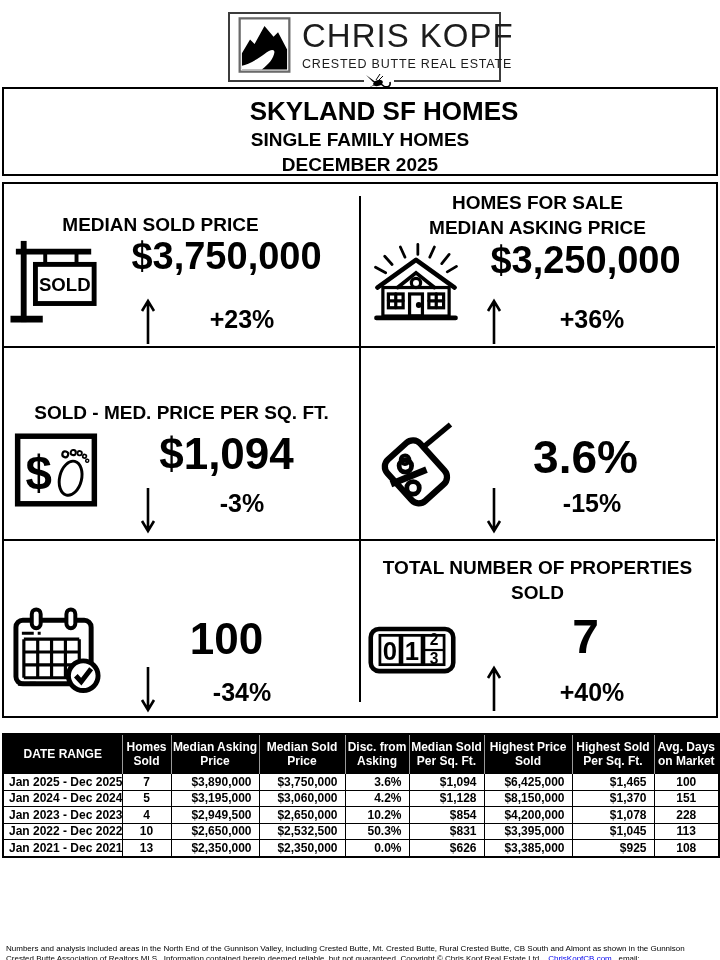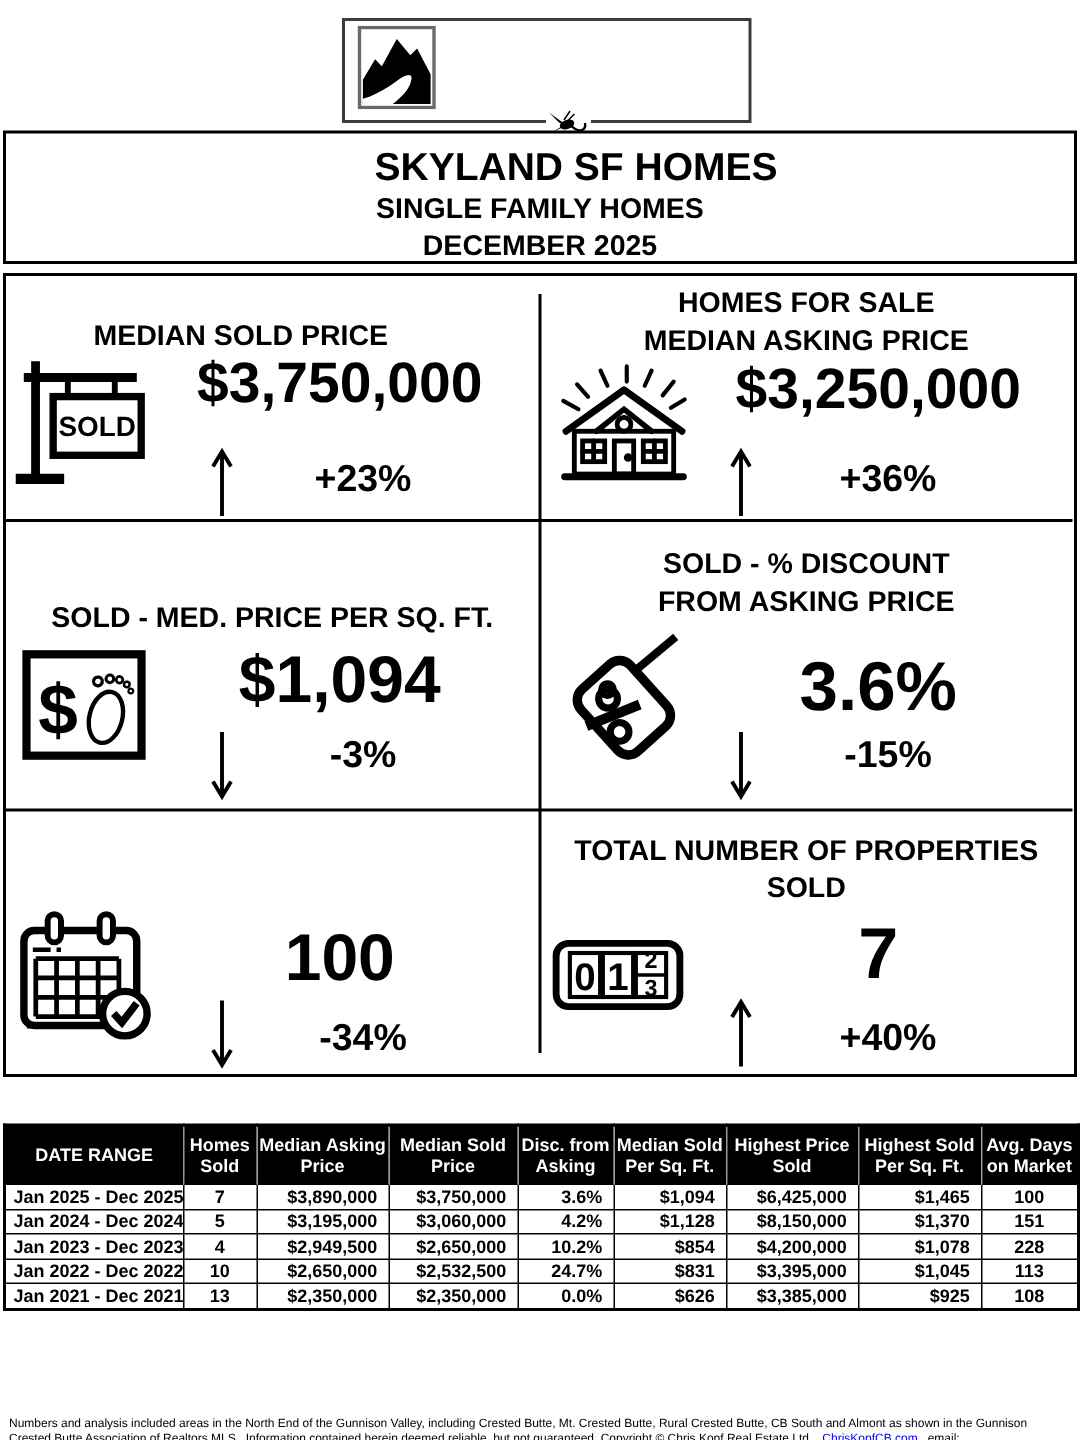--- a/index.html
+++ b/index.html
@@ -23,21 +23,21 @@
   .stats-box{position:absolute;left:2px;top:182px;width:712px;height:532px;border:2.5px solid #000;}
   .vdiv{position:absolute;left:355px;top:12px;width:2px;height:506px;background:#000;}
   .hdiv{position:absolute;left:0;width:711px;height:2px;background:#000;}
   .card{position:absolute;}
   .card-title{position:absolute;left:0;width:100%;text-align:center;font-weight:bold;font-size:19px;line-height:25px;}
   .card-value{position:absolute;text-align:center;font-weight:bold;line-height:1.1;}
   .icon{position:absolute;}
   .arrow{position:absolute;width:20px;height:48px;}
   .card-change{position:absolute;text-align:center;font-weight:bold;font-size:25px;line-height:30px;}
   
-  .market-table{position:absolute;left:2px;top:749px;width:716px;border-collapse:collapse;table-layout:fixed;}
+  .market-table{position:absolute;left:2px;top:733px;width:716px;border-collapse:collapse;table-layout:fixed;}
   .market-table th{
     background:#000;color:#fff;font-size:12px;font-weight:bold;line-height:14.5px;
     height:38px;padding:0 1px;text-align:center;border-left:1px solid #9a9a9a;vertical-align:middle;
   }
   .market-table th:first-child{border-left:none;}
   .market-table td{
     border:1.5px solid #000;font-size:12px;font-weight:bold;height:15.5px;padding:0;
     white-space:nowrap;overflow:hidden;
   }
   .market-table{border:2px solid #000;}
@@ -53,20 +53,24 @@
 <body>
 
 <div class="logo-box">
   <span class="logo-mark icon">
     <svg viewBox="0 0 58 62">
       <rect x="1.5" y="1.5" width="55" height="59" fill="#fff" stroke="#6a6a6a" stroke-width="2.5"></rect>
       <path d="M4,40 L13,25 L18,30 L29,10 L39,22 L44,17 L54,36 L54,58 L4,58 Z" fill="#000"></path>
       <path d="M4,58 L26,58 C34,52 39,46 40,39 C40,35 35,36 29,41 C21,47 10,53 4,54 Z" fill="#fff"></path>
     </svg>
   </span>
+  <div class="logo-text">
+    <div class="logo-name">CHRIS KOPF</div>
+    <div class="logo-tagline">CRESTED BUTTE REAL ESTATE</div>
+  </div>
   <span class="fly icon">
     <svg viewBox="0 0 30 22">
       <path d="M13,11 L2,3 L9,10 Z" fill="#000"></path>
       <path d="M13,11 L4,16 L11,13 Z" fill="#000"></path>
       <ellipse cx="14" cy="11" rx="5" ry="3" fill="#000" transform="rotate(-18 14 11)"></ellipse>
       <path d="M17,12 C22,17 27,15 26,10" fill="none" stroke="#000" stroke-width="1.6"></path>
       <path d="M12,8 L16,2 M14,9 L19,4" stroke="#000" stroke-width="1"></path>
     </svg>
   </span>
 </div>
@@ -156,24 +160,20 @@
     <div class="card-value" style="left:95px;top:82px;width:255px;font-size:44px;">$1,094</div>
     <span class="arrow" style="left:134px;top:138px;">
       <svg viewBox="0 0 20 48">
           <path d="M10 2 L10 43 M4 35 L10 45 L16 35" fill="none" stroke="#000" stroke-width="2.6"></path>
         </svg>
     </span>
     <div class="card-change" style="left:178px;top:140px;width:120px;">-3%</div>
   </div>
 
   <div class="card" style="left:356px;top:164px;width:355px;height:191px;">
-    <div class="card-title" style="top:16px;">
-      <div>SOLD - % DISCOUNT</div>
-      <div>FROM ASKING PRICE</div>
-    </div>
     <span class="icon" style="left:6px;top:64px;width:96px;height:100px;">
       <svg viewBox="0 0 100 100" stroke="#000" fill="none">
         <g transform="rotate(-42 50 58)">
           <rect x="27" y="32" width="46" height="58" rx="10" stroke-width="6.5"></rect>
           <circle cx="50" cy="44" r="4.5" stroke-width="4"></circle>
         </g>
         <path d="M58,36 L88,11" stroke-width="5.5"></path>
         <path d="M26,73 L63,58" stroke-width="7"></path>
         <circle cx="41" cy="54" r="6.5" stroke-width="5"></circle>
         <circle cx="49" cy="77" r="6.5" stroke-width="5"></circle>
@@ -322,21 +322,21 @@
       <td>$854</td>
       <td>$4,200,000</td>
       <td>$1,078</td>
       <td>228</td>
     </tr>
     <tr>
       <td>Jan 2022 - Dec 2022</td>
       <td>10</td>
       <td>$2,650,000</td>
       <td>$2,532,500</td>
-      <td>24.7%</td>
+      <td>50.3%</td>
       <td>$831</td>
       <td>$3,395,000</td>
       <td>$1,045</td>
       <td>113</td>
     </tr>
     <tr>
       <td>Jan 2021 - Dec 2021</td>
       <td>13</td>
       <td>$2,350,000</td>
       <td>$2,350,000</td>

